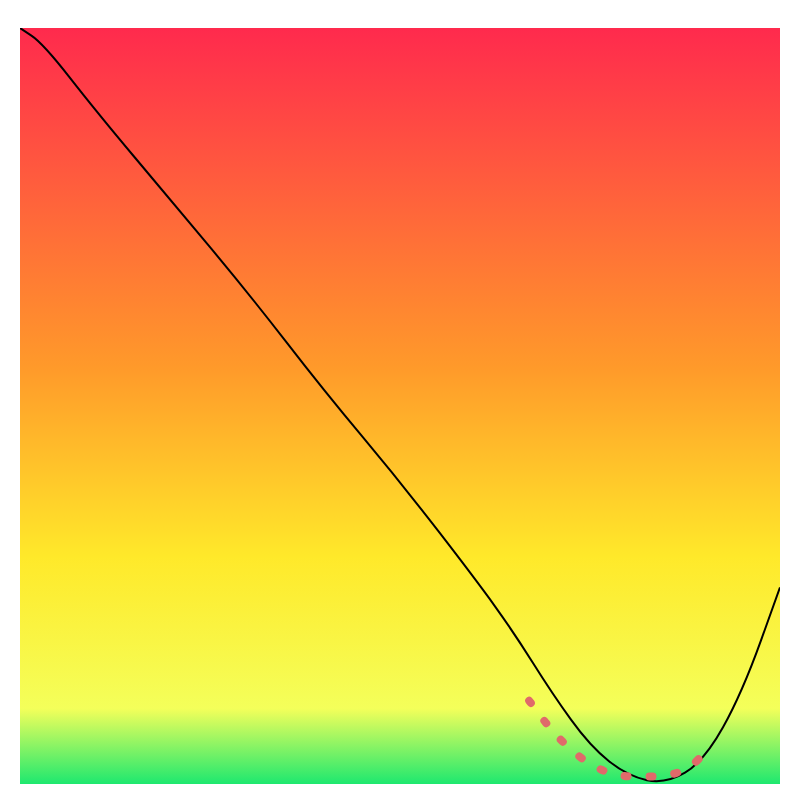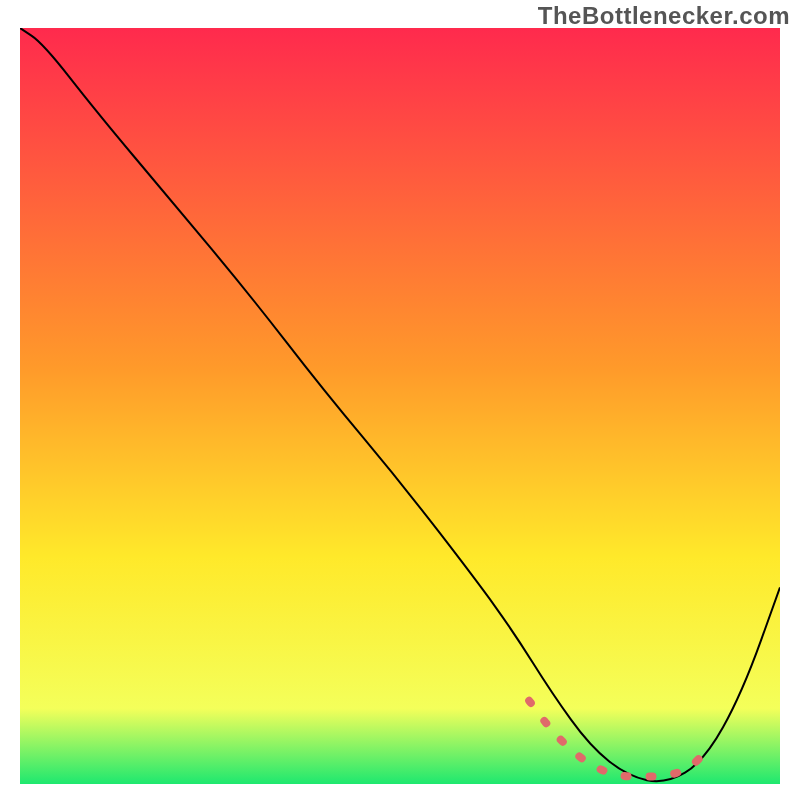--- a/index.html
+++ b/index.html
@@ -36,21 +36,20 @@
   }
   svg {
     display: block;
   }
 </style>
 </head>
 <body>
 
 <div class="frame">
 
-  <div class="watermark">TheBottlenecker.com</div>
 
   <div class="plot">
     <svg id="chart-svg" width="760" height="756" viewBox="0 0 760 756" preserveAspectRatio="none">
       <defs>
         <linearGradient id="bg-grad" x1="0" y1="0" x2="0" y2="1">
           <stop id="grad-top" offset="0%" stop-color="#ff2a4d"></stop>
           <stop id="grad-mid1" offset="45%" stop-color="#ff9a2a"></stop>
           <stop id="grad-mid2" offset="70%" stop-color="#ffe92a"></stop>
           <stop id="grad-mid3" offset="90%" stop-color="#f4ff5a"></stop>
           <stop id="grad-bot" offset="100%" stop-color="#1ee86f"></stop>

